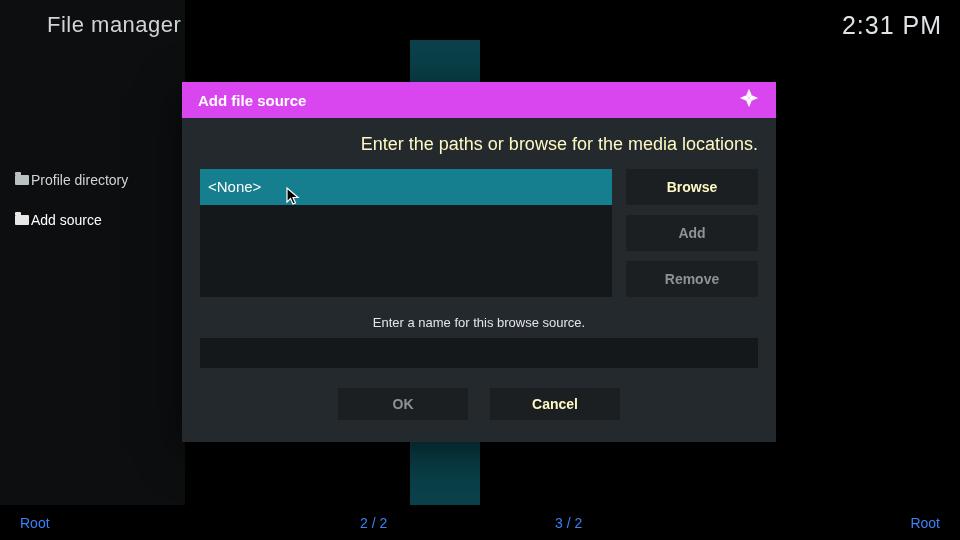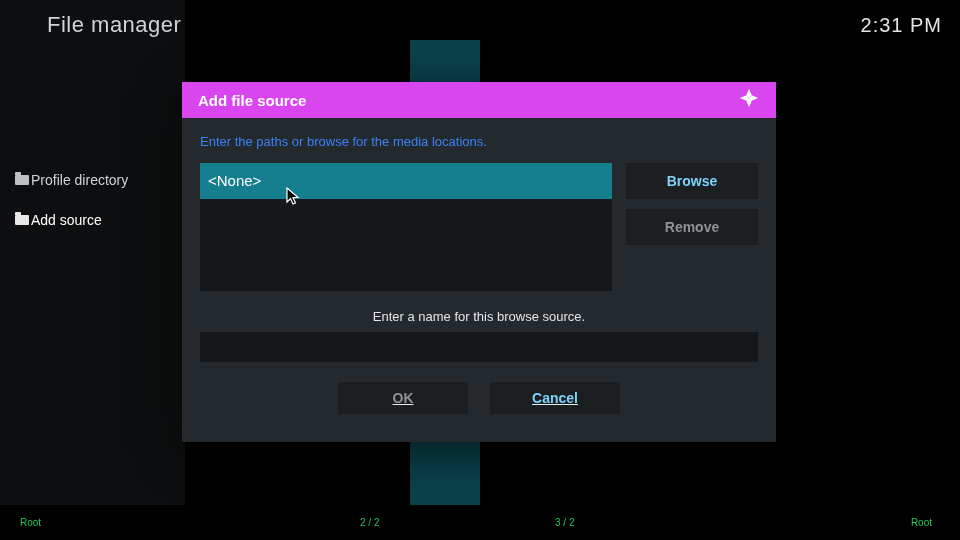--- a/index.html
+++ b/index.html
@@ -12,21 +12,21 @@
     position: relative;
   }
   
   .topbar {
     position: absolute; top: 0; left: 0; right: 0; height: 50px;
     display: flex; justify-content: space-between; align-items: center;
     padding: 0 18px;
     margin-left: 29px;
   }
   .title { font-size: 22px; color: #cfd4d6; font-weight: 300; letter-spacing: 0.5px; }
-  .clock { font-size: 20px; color: #dfe3e5; font-weight: 300; letter-spacing: 1px; }
+  .clock { font-size: 25px; color: #dfe3e5; font-weight: 300; letter-spacing: 1px; }
 
   
   .panels {
     position: absolute; top: 0; left: 0; right: 0; bottom: 35px;
     display: flex;
   }
   .sidebar {
     width: 185px;
     padding-top: 160px;
     padding-left: 15px;
@@ -50,24 +50,24 @@
     content:""; position:absolute; top:-3px; left:0; width:6px; height:3px;
     background: currentColor; border-radius:1px 1px 0 0;
   }
   .mid-stripe {
     position: absolute; top: 40px; bottom: 35px; left: 410px; width: 70px;
     background: #0a414b;
   }
 
   
   .statusbar {
-    position: absolute; bottom: 0; left:0; right:8px; height: 35px;
+    position: absolute; bottom: 0; left:0; right:0; height: 35px;
     background: #000;
     display:flex; align-items:center;
-    font-size:10px; color:#22c55e;
+    font-size:14px; color:#3b82f6;
     padding: 0 20px;
   }
   .sb-left { flex:0 0 auto; }
   .sb-mid1 { position:absolute; left: 360px; }
   .sb-mid2 { position:absolute; left: 555px; }
   .sb-right { margin-left:auto; }
 
   
   .modal {
     position: absolute;
@@ -78,61 +78,61 @@
     display:flex; flex-direction:column;
   }
   .modal-header {
     height: 36px;
     background: #d946ef;
     display:flex; align-items:center; justify-content:space-between;
     padding: 0 16px;
   }
   .modal-title { color:#fff; font-weight:700; font-size:15px; }
   .modal-body { flex:1; padding: 10px 18px 14px; display:flex; flex-direction:column; }
-  .hint { text-align:left; font-size:13px; color:#3b82f6; padding:6px 0 14px; }
+  .hint { text-align:right; font-size:18px; color:#fef9c3; padding:6px 0 14px; }
 
   .paths-area {
     display:flex; gap: 14px;
     height: 128px;
   }
   .path-list {
     background: #14181b;
     flex: 1;
     display:flex; flex-direction:column;
   }
   .path-row {
     height: 36px; line-height:36px; padding: 0 8px;
     font-size:15px; color:#fff;
     background:#167f8f;
     cursor:text;
   }
   .side-buttons { width: 132px; display:flex; flex-direction:column; gap:10px; }
   .btn {
     height:36px;
     background:#1b1f22;
-    color:#7dd3fc;
+    color:#fef9c3;
     font-size:14px; font-weight:600;
     display:flex; align-items:center; justify-content:center;
     cursor:pointer;
   }
   .btn.dim { color:#8c9295; font-weight:600; }
 
   .hint2 { text-align:center; font-size:13px; color:#e2e6e8; padding:18px 0 8px; }
   .name-input {
     height:30px;
     background:#14181b;
     color:#e9e9e9;
     font-size:14px;
     padding: 0 8px;
     outline:none; border:none;
     cursor:text;
   }
 
   .bottom-btns {
-    display:flex; gap:22px; justify-content:center; padding-top:20px;text-decoration:underline;
+    display:flex; gap:22px; justify-content:center; padding-top:20px;
   }
   .bottom-btns .btn { width:130px; height:32px; font-weight:600; }
   .bottom-btns .btn.ok { color:#8c9295; }
 
   .cursor-arrow {
     position:absolute;
     left: 286px; top: 187px;
     pointer-events:none;
   }
 </style>
@@ -175,20 +175,21 @@
   </div>
   <div class="modal-body">
     <div class="hint">Enter the paths or browse for the media locations.</div>
 
     <div class="paths-area">
       <div class="path-list">
         <div class="path-row">&lt;None&gt;</div>
       </div>
       <div class="side-buttons">
         <div class="btn">Browse</div>
+        <div class="btn dim">Add</div>
         <div class="btn dim">Remove</div>
       </div>
     </div>
 
     <div class="hint2">Enter a name for this browse source.</div>
     <div class="name-input"></div>
 
     <div class="bottom-btns">
       <div class="btn ok">OK</div>
       <div class="btn">Cancel</div>

